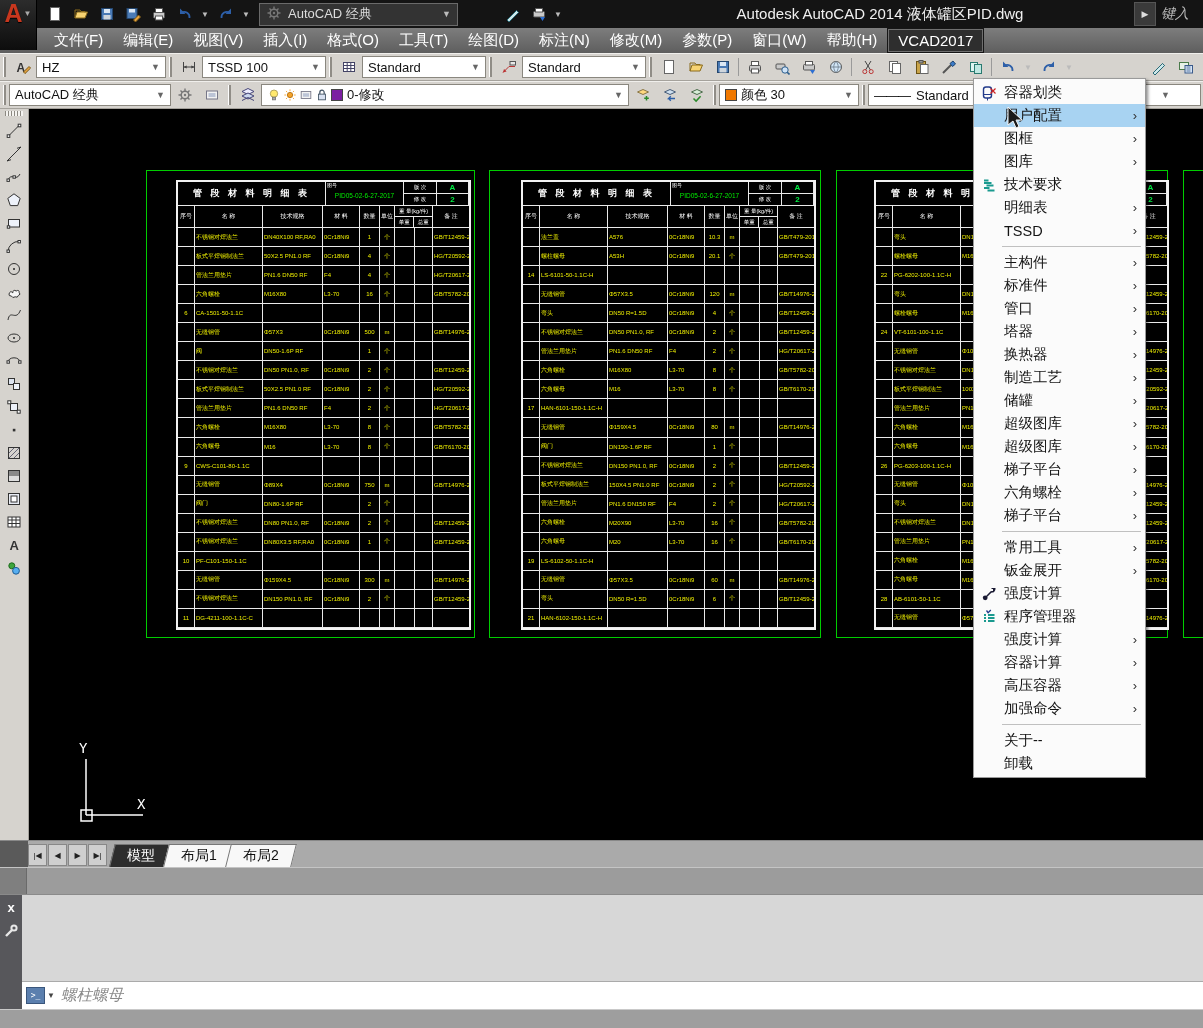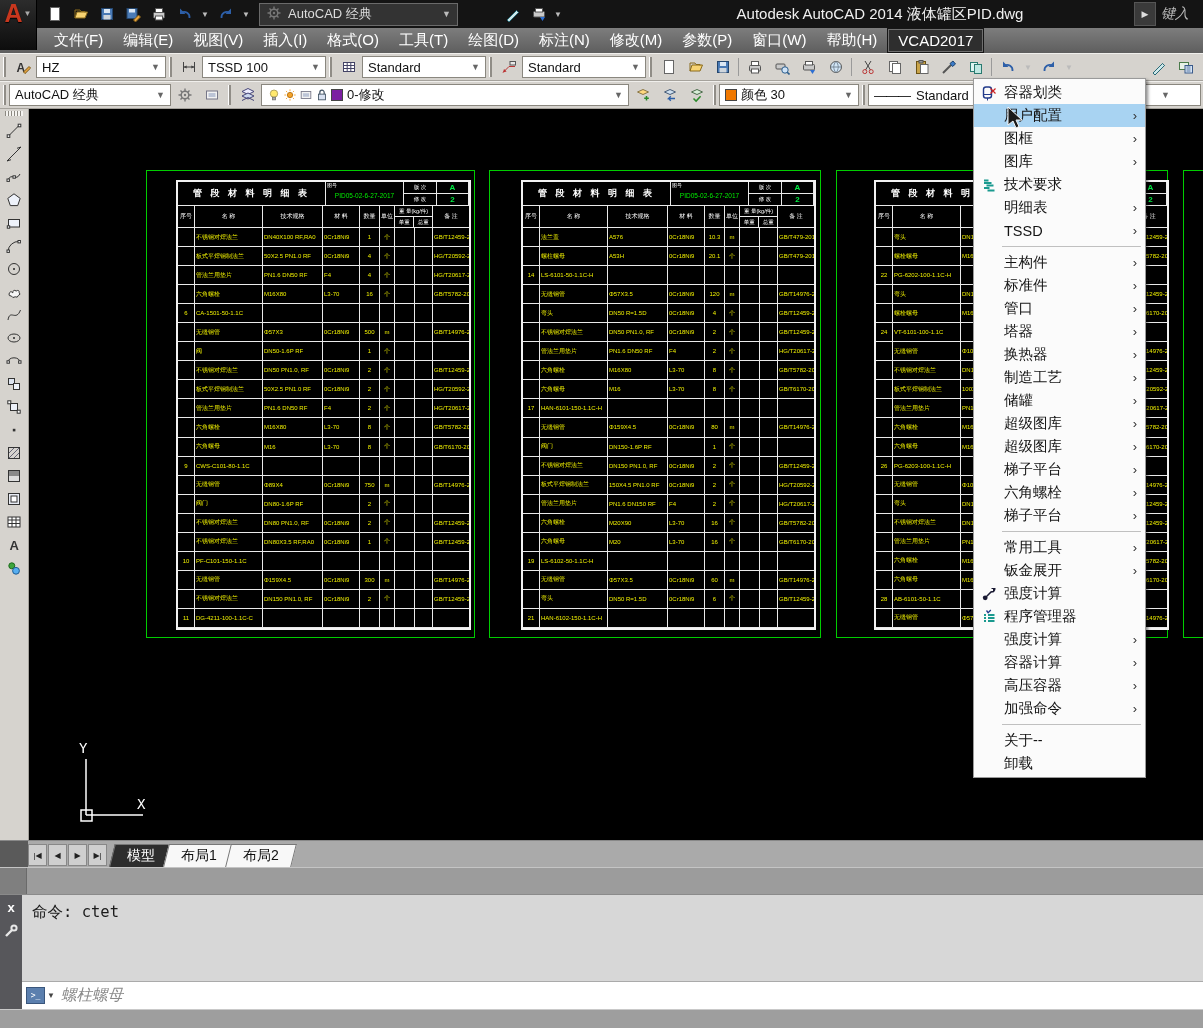--- a/index.html
+++ b/index.html
@@ -1428,21 +1428,20 @@
   <div class="cmdarea">
     <div class="cmdside">
       <span class="cmdx">x</span>
       <svg width="14" height="14">
         <path d="M2 12 L8 6" stroke="#e8e8e8" stroke-width="2.4"></path>
         <circle cx="10" cy="4" r="2.6" fill="none" stroke="#e8e8e8" stroke-width="2"></circle>
       </svg>
     </div>
     <div class="cmdmain">
       <div class="cmdlines" id="cmdlines">
-          <div class="cmdline">命令: ctet</div>
         </div>
       <div class="cmdinput">
         <span class="cprompt">&gt;_</span>
         <span class="cprompt-caret">▼</span>
         <span class="cmdplaceholder">螺柱螺母</span>
       </div>
     </div>
   </div>
 
   <div class="statusbar"></div>

